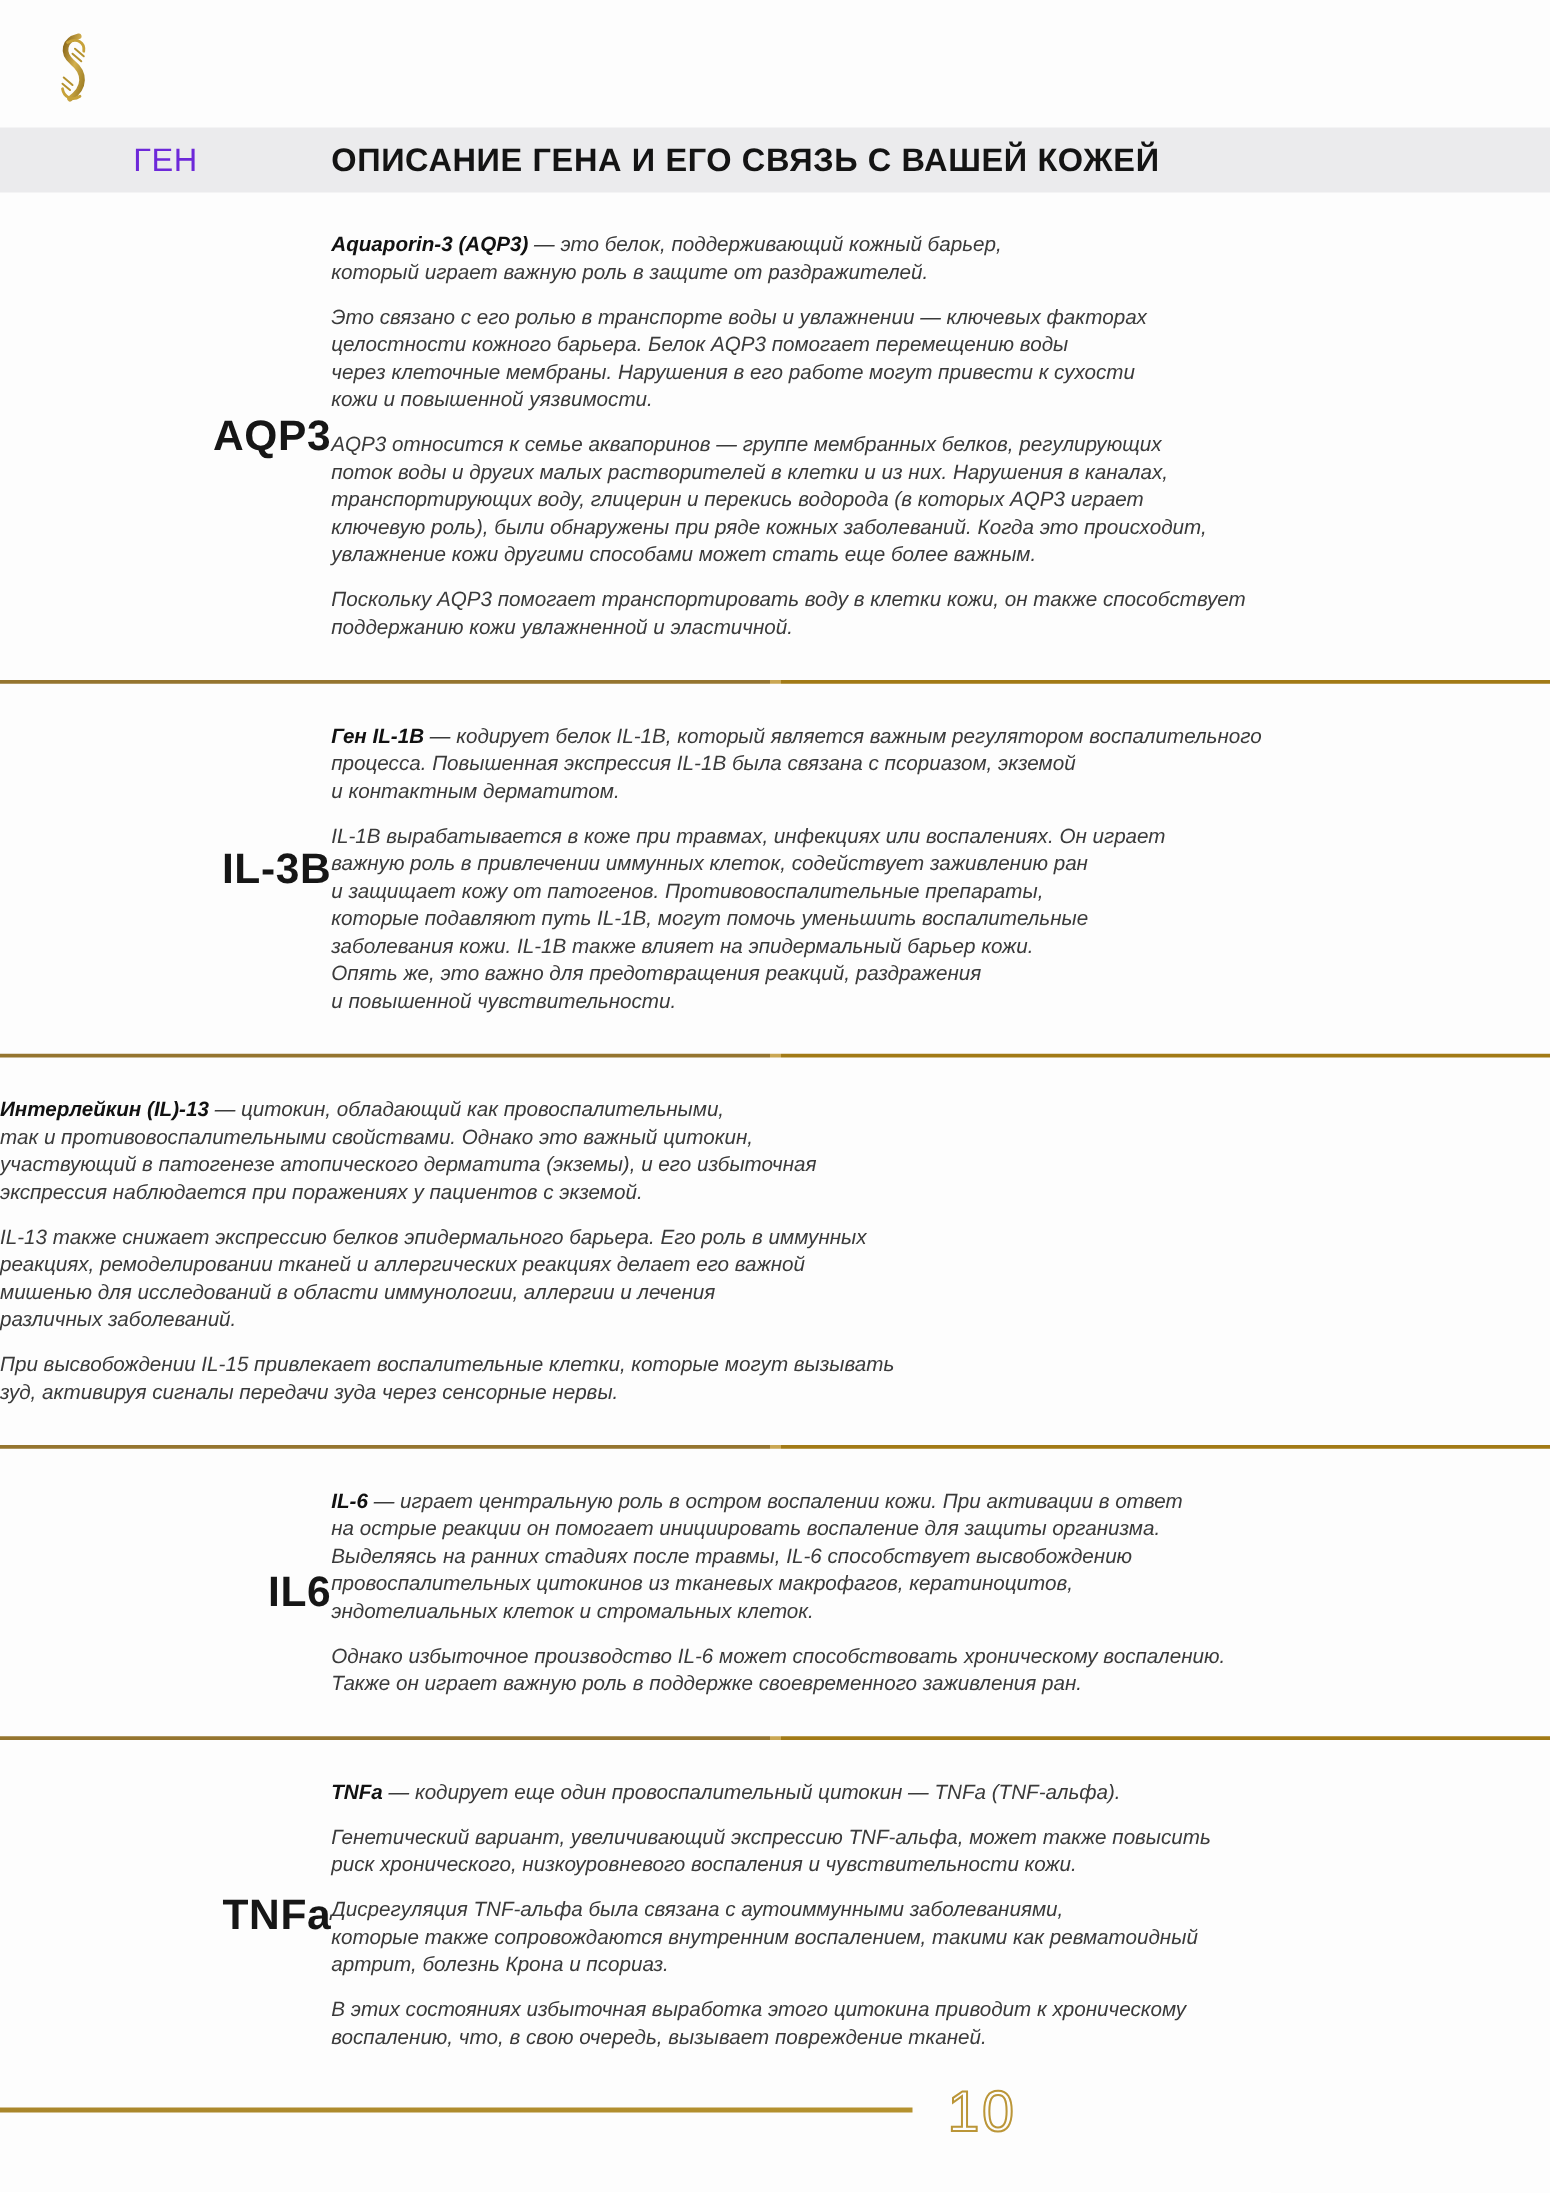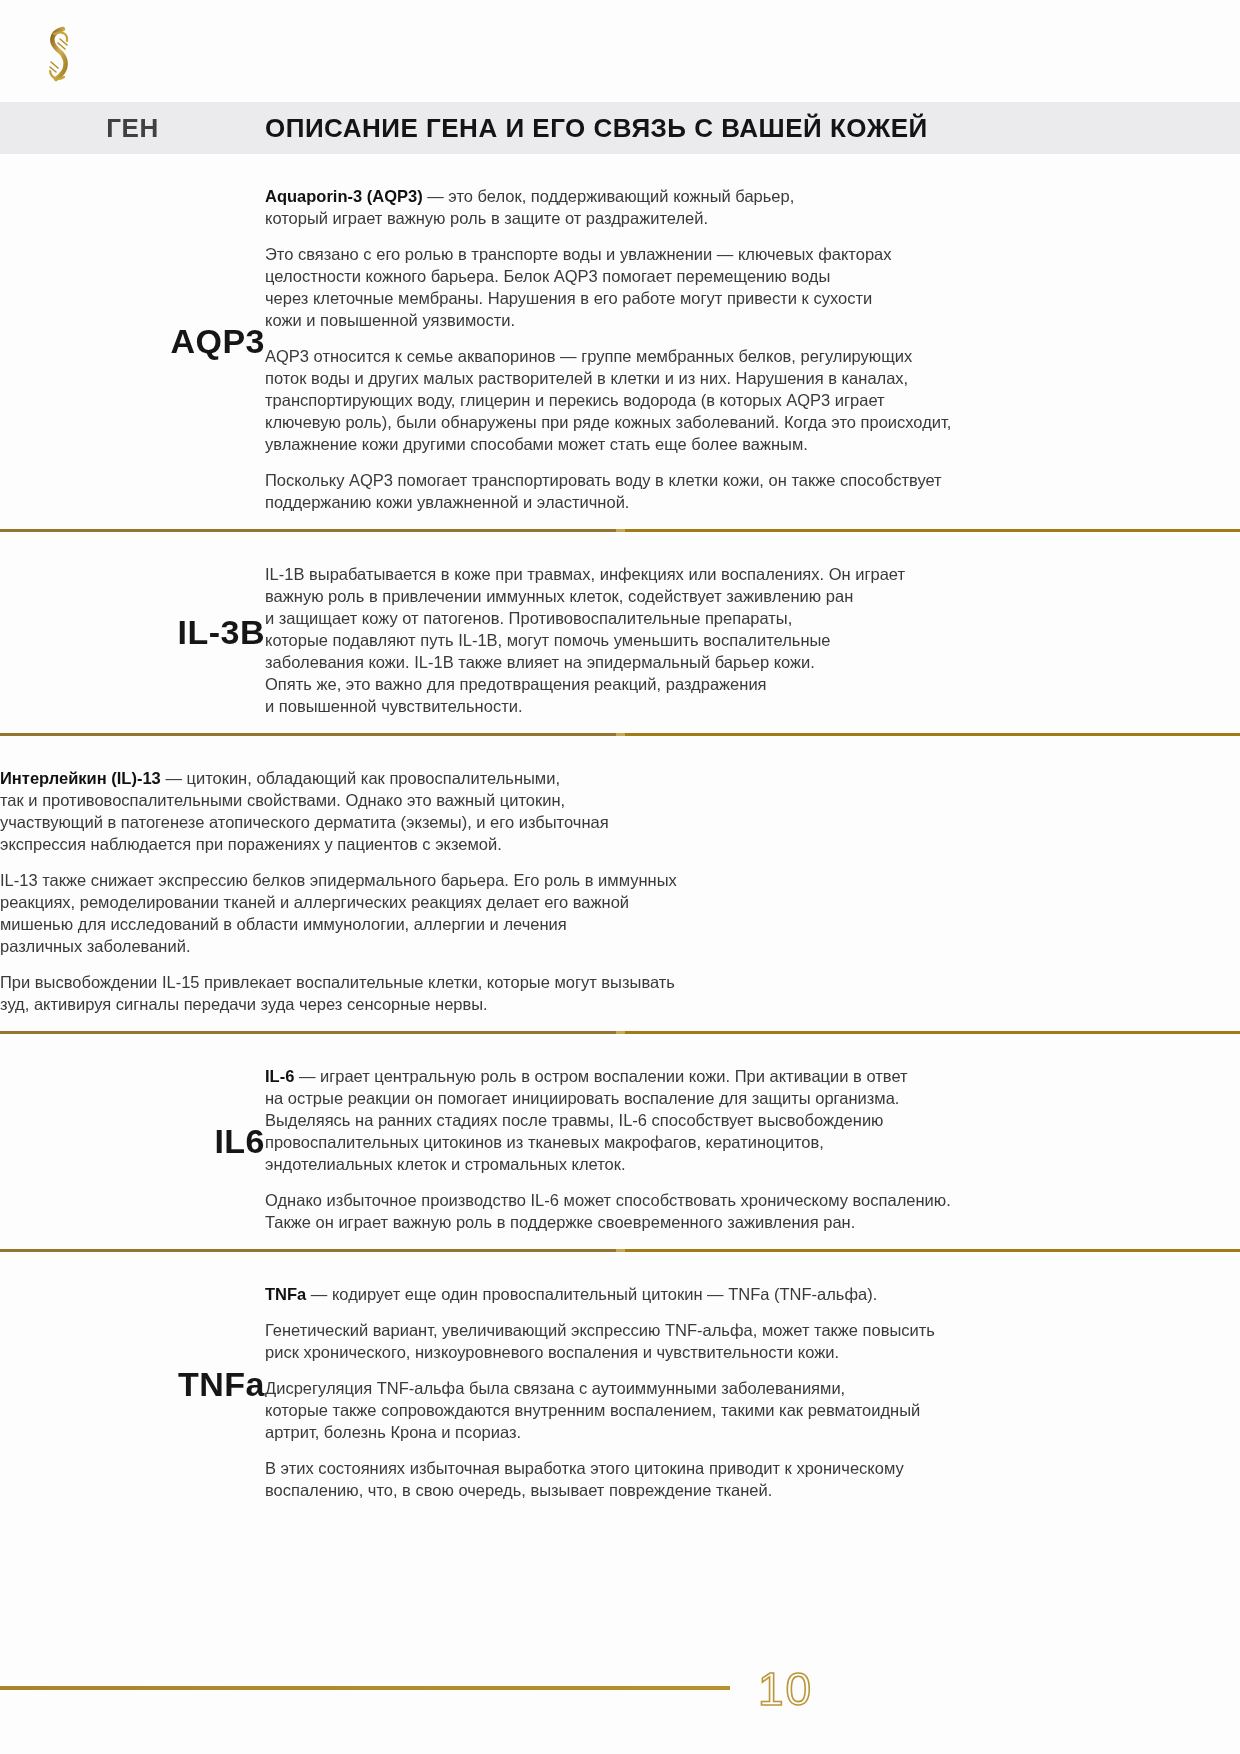--- a/index.html
+++ b/index.html
@@ -23,23 +23,23 @@
   .table-header {
     display: flex;
     align-items: center;
     height: 52px;
     background: #ebebed;
   }
   .th-gene {
     width: 265px;
     text-align: center;
     font-size: 26px;
-    font-weight: bold;
+    font-weight: normal;
     letter-spacing: 0.5px;
-    color: #404040;
+    color: #6d28d9;
   }
   .th-desc {
     flex: 1;
     font-size: 26px;
     font-weight: bold;
     letter-spacing: 0.5px;
     color: #141414;
   }
 
   
@@ -50,21 +50,22 @@
   .gene-cell {
     width: 265px;
     text-align: right;
     font-size: 34px;
     font-weight: bold;
     letter-spacing: 0.5px;
     color: #161616;
   }
   .desc-cell {
     width: 760px;
-    padding: 31px 0 16px 0;
+    padding: 31px 0 31px 0;
+    font-style: italic;
   }
   .para {
     white-space: pre-line;
     font-size: 16.5px;
     line-height: 22px;
     color: #3a3a3a;
   }
   .para + .para { margin-top: 14px; }
   .para strong { color: #111111; font-weight: bold; }
 
@@ -134,20 +135,23 @@
 ключевую роль), были обнаружены при ряде кожных заболеваний. Когда это происходит,
 увлажнение кожи другими способами может стать еще более важным.</p>
           <p class="para">Поскольку AQP3 помогает транспортировать воду в клетки кожи, он также способствует
 поддержанию кожи увлажненной и эластичной.</p>
         </div>
     </div>
   <div class="divider"></div>
     <div class="gene-row">
       <div class="gene-cell">IL-3B</div>
       <div class="desc-cell">
+          <p class="para"><strong>Ген IL-1B</strong> — кодирует белок IL-1B, который является важным регулятором воспалительного
+процесса. Повышенная экспрессия IL-1B была связана с псориазом, экземой
+и контактным дерматитом.</p>
           <p class="para">IL-1B вырабатывается в коже при травмах, инфекциях или воспалениях. Он играет
 важную роль в привлечении иммунных клеток, содействует заживлению ран
 и защищает кожу от патогенов. Противовоспалительные препараты,
 которые подавляют путь IL-1B, могут помочь уменьшить воспалительные
 заболевания кожи. IL-1B также влияет на эпидермальный барьер кожи.
 Опять же, это важно для предотвращения реакций, раздражения
 и повышенной чувствительности.</p>
         </div>
     </div>
   <div class="divider"></div>

